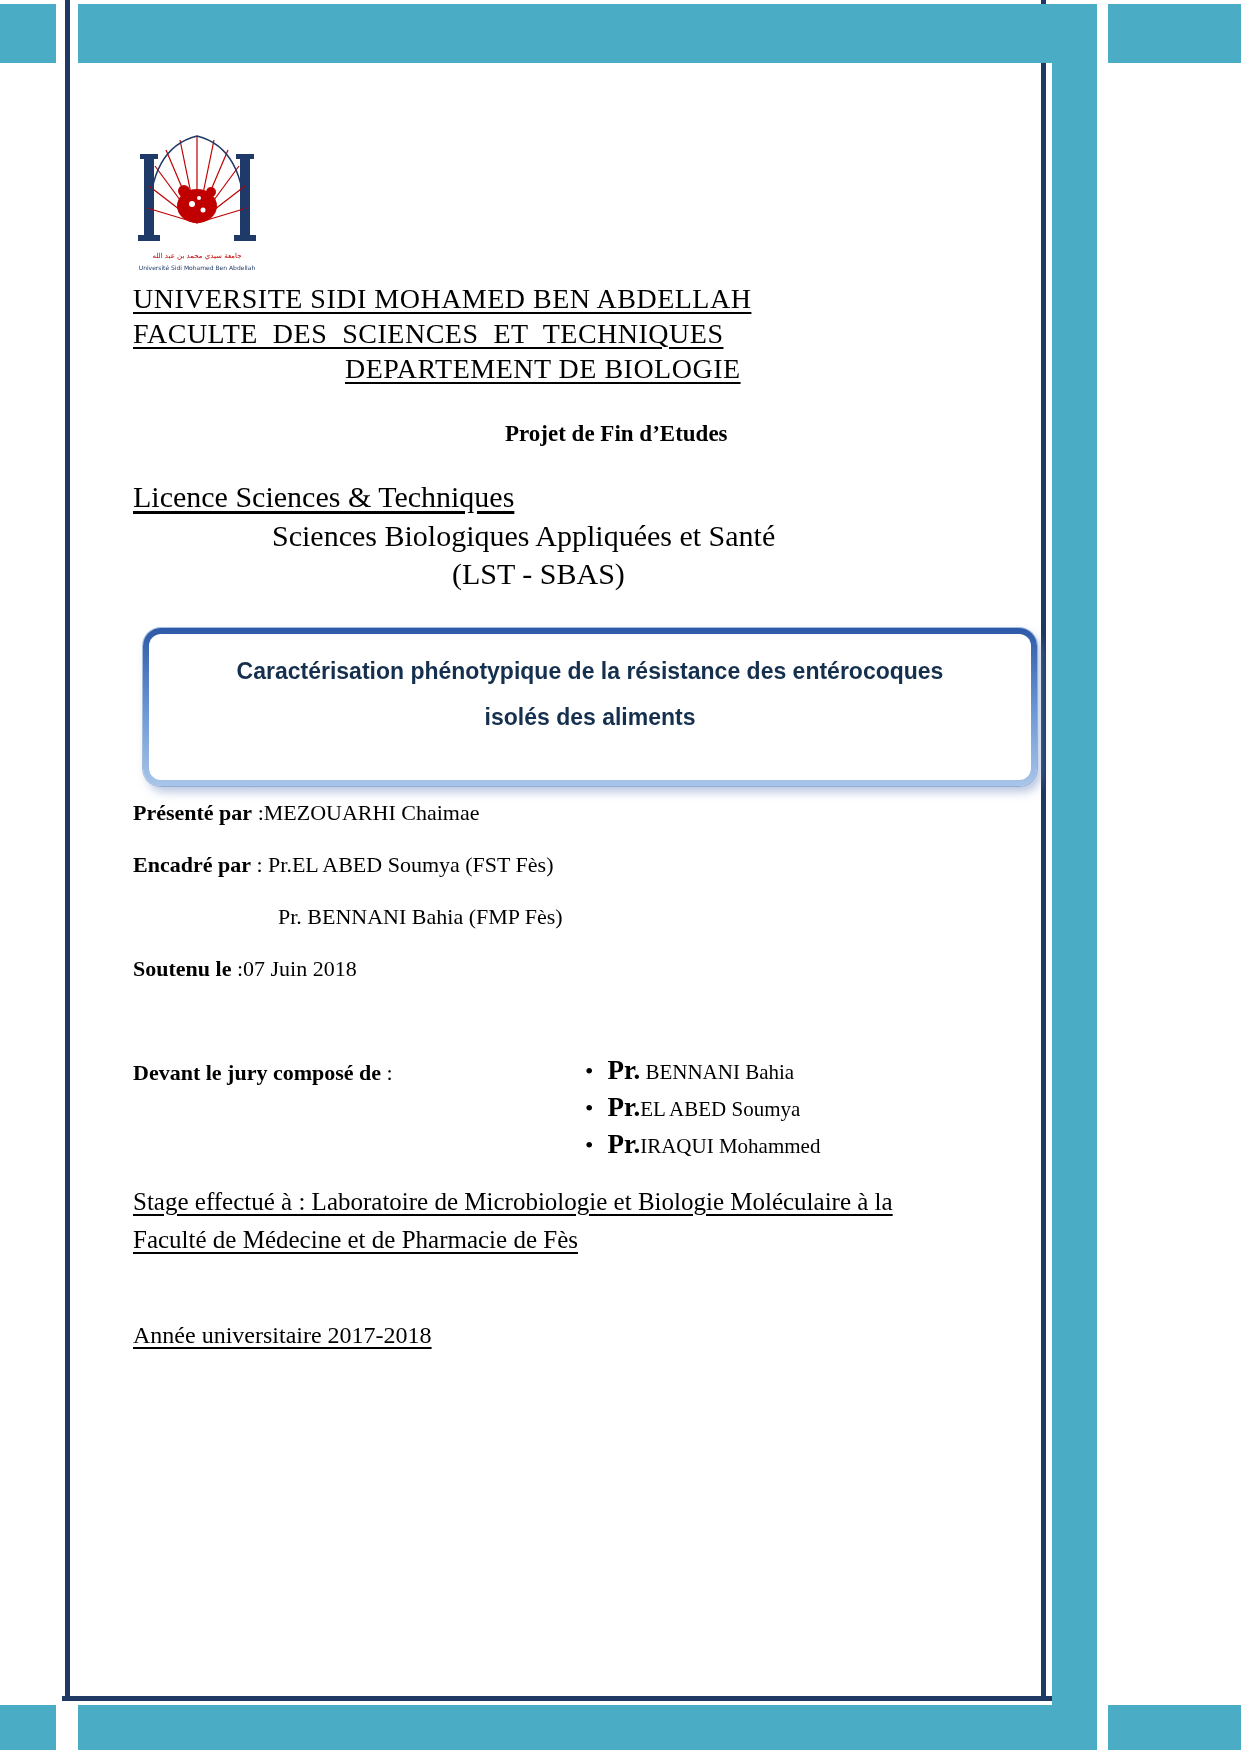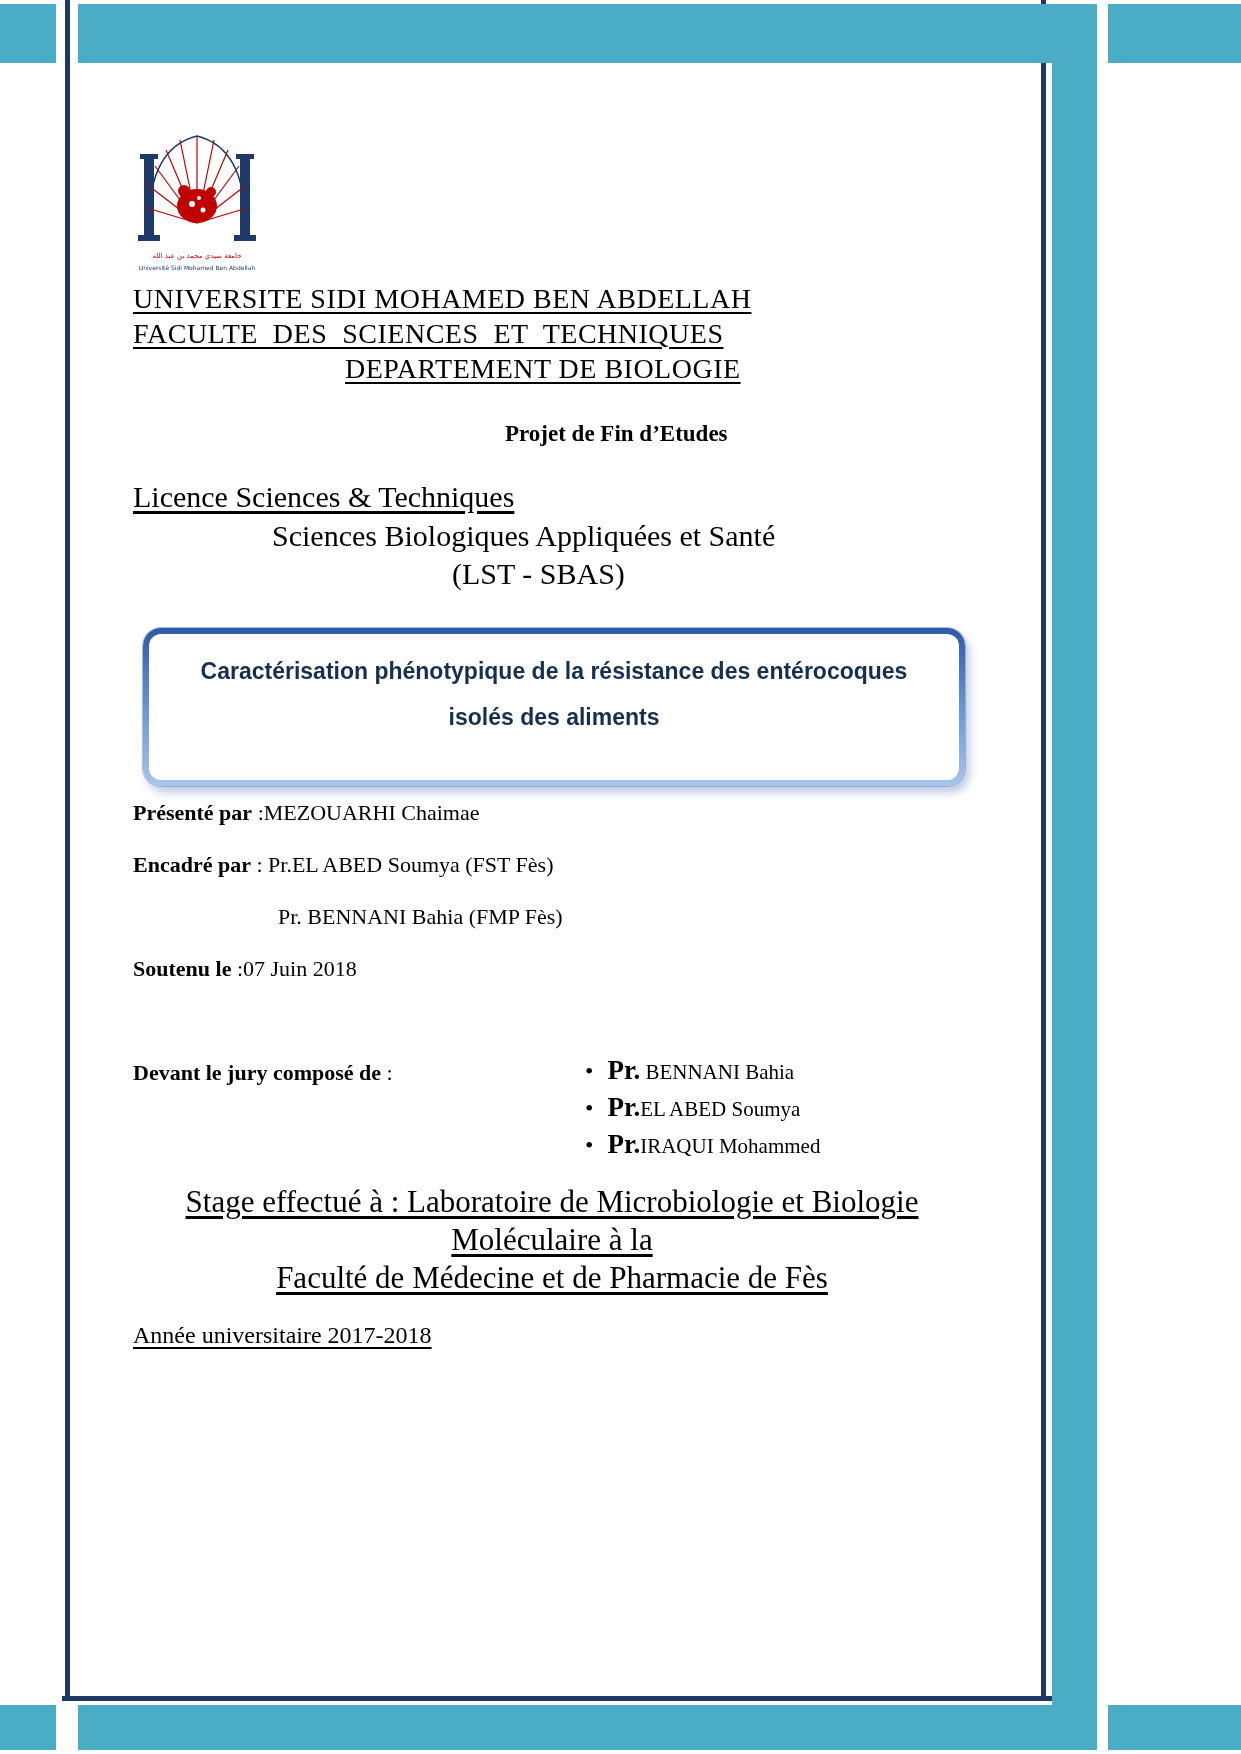--- a/index.html
+++ b/index.html
@@ -11,38 +11,38 @@
   .teal { position:absolute; background:#4BACC6; z-index:2; }
   .navy-line { position:absolute; background:#1F3864; z-index:1; }
   .abs { position:absolute; z-index:3; }
   .u { text-decoration:underline; text-underline-offset:4px; }
   .header-line { font-size:28px; letter-spacing:0.5px; }
   .pre { white-space:pre; }
   .bold { font-weight:bold; }
   .project-type { font-size:23px; font-weight:bold; }
   .degree-line { font-size:30px; }
   .title-box-outer {
-    position:absolute; left:143px; top:628px; width:822px; height:158px;
+    position:absolute; left:143px; top:628px; width:894px; height:158px;
     border-radius:18px; padding:6px; z-index:3;
     background:linear-gradient(180deg,#2D59A7 0%, #6F9AD6 55%, #A9C5E9 100%);
     box-shadow:4px 6px 10px rgba(125,152,200,0.55), 0 0 0 1px #A9C0E2;
   }
   .title-box-inner {
     width:100%; height:100%; background:#ffffff; border-radius:12px;
     text-align:center; padding-top:14px;
     font-family:"Liberation Sans", sans-serif; font-weight:bold;
     font-size:23px; color:#15304E; line-height:46px;
   }
   .info-line { font-size:22px; }
   .jury-list { position:absolute; left:585px; top:1052px; z-index:3; }
   .jury-row { height:37px; line-height:37px; font-size:21px; }
   .jury-row .bullet { font-size:24px; margin-right:14px; }
   .jury-row .jtitle { font-weight:bold; font-size:27px; }
   .internship { position:absolute; left:133px; top:1183px; width:838px;
-    text-align:center; font-size:31px; line-height:38px; z-index:3; }
+    text-align:left; font-size:25px; line-height:38px; z-index:3; }
   .annee { font-size:24px; }
   .logo { z-index:3; }
 </style>
 </head>
 <body>
 
 <div class="page">
 
   <div class="teal" style="left:0;top:4px;width:56px;height:59px"></div>
   <div class="teal" style="left:78px;top:4px;width:1014px;height:59px"></div>

